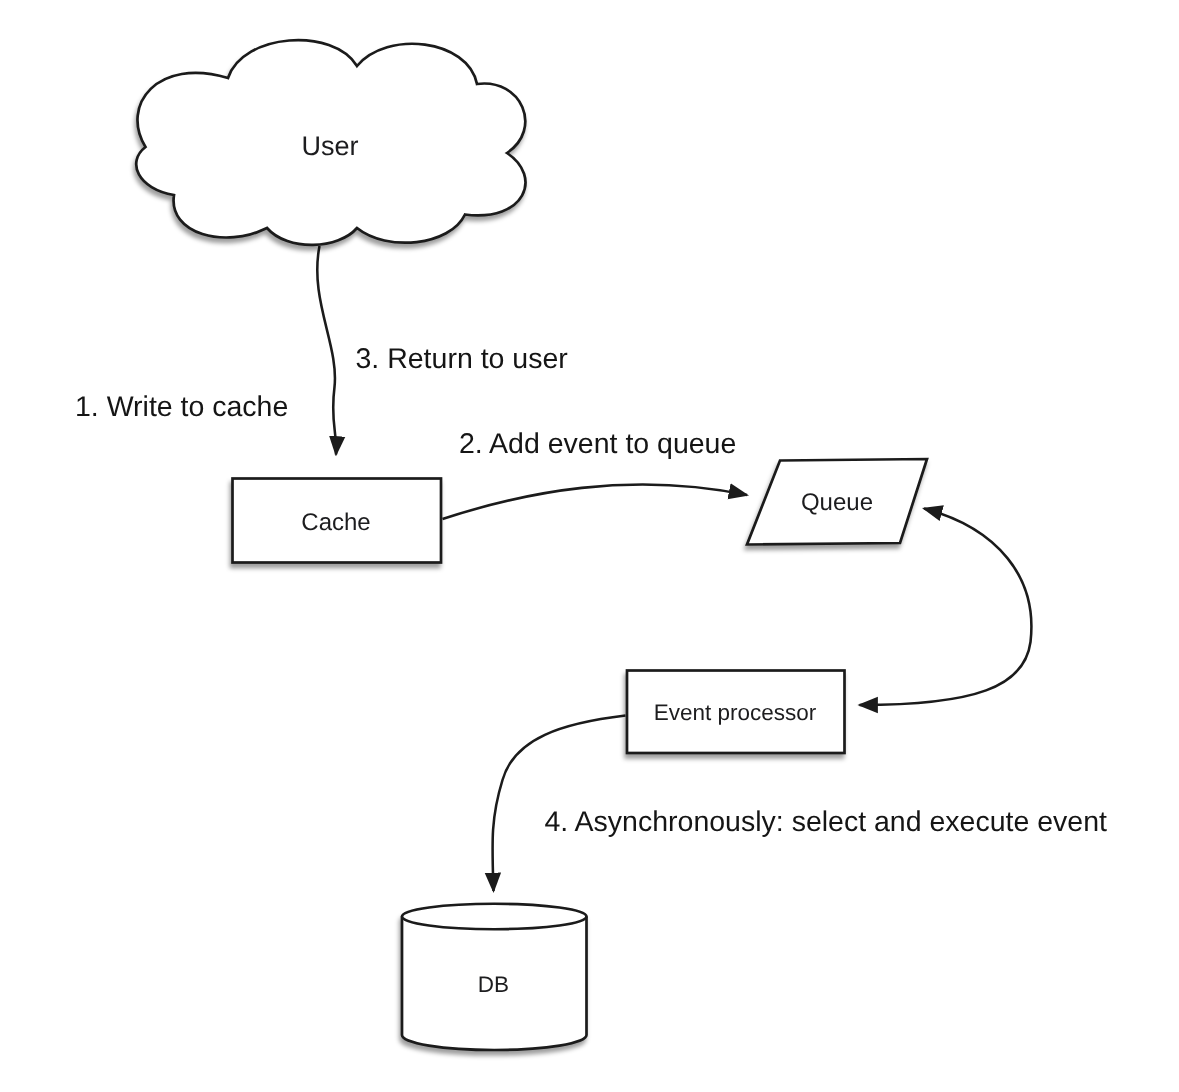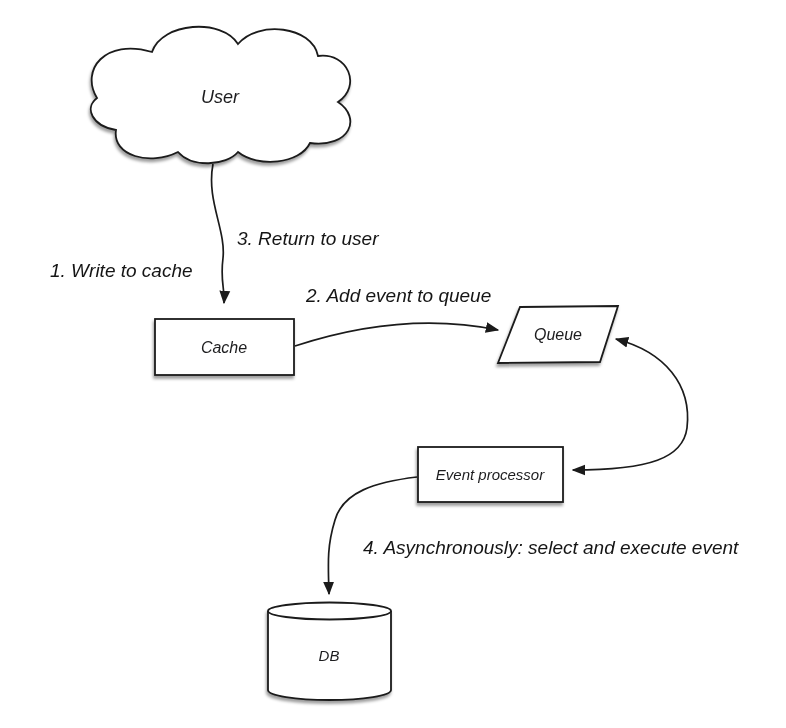--- a/index.html
+++ b/index.html
@@ -7,21 +7,20 @@
     padding: 0;
     background: #ffffff;
     font-family: "Liberation Sans", sans-serif;
   }
   .page {
     position: relative;
     width: 786px;
     height: 728px;
     background: #ffffff;
     overflow: hidden;
-    font-style: italic;
   }
   svg { display: block; }
   .shape {
     fill: #ffffff;
     stroke: #1b1b1b;
     stroke-width: 1.8;
     filter: drop-shadow(-1px 3px 1.5px rgba(0,0,0,0.38));
   }
   .edge {
     fill: none;

